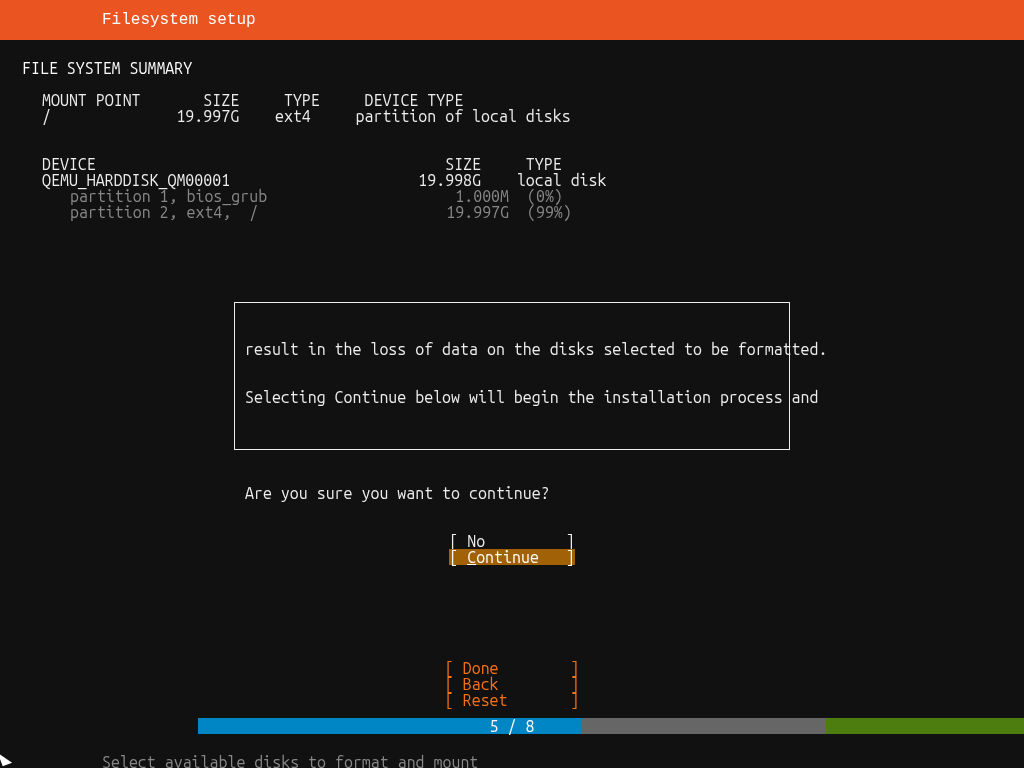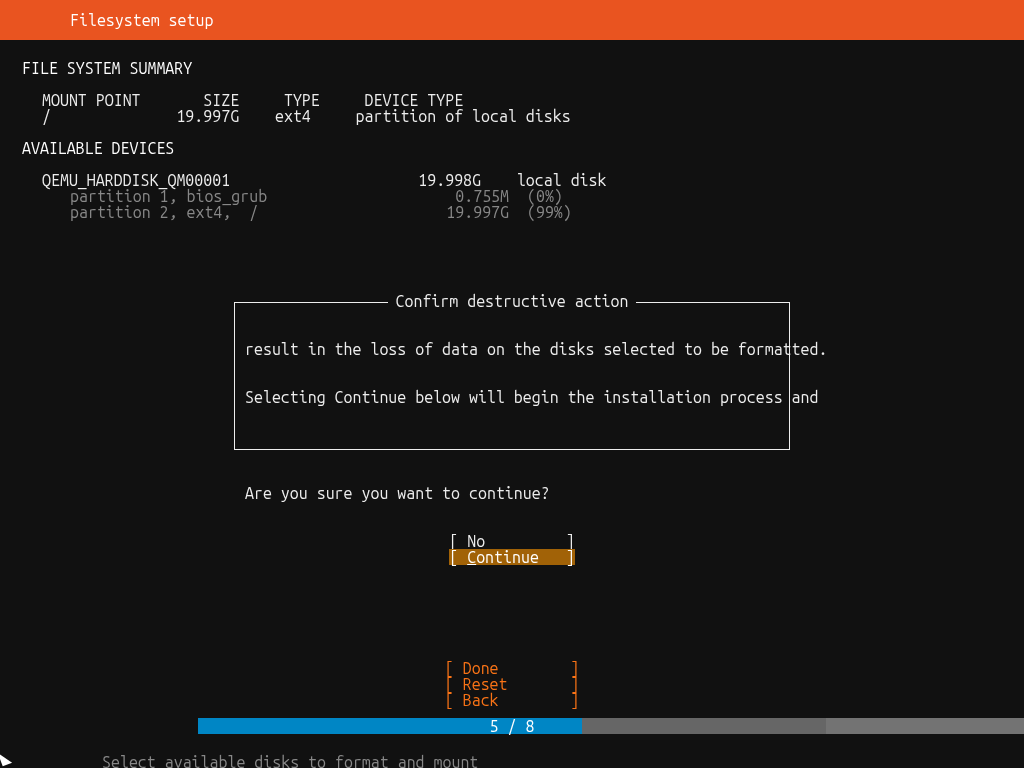--- a/index.html
+++ b/index.html
@@ -10,23 +10,24 @@
     background: #111;
     font-family: "Ubuntu Mono", "DejaVu Sans Mono", "Courier New", monospace;
     font-size: 16px;
     line-height: 16px;
     color: #eee;
   }
   .header {
     background: #e95420;
     color: #fff;
     height: 40px;
-    padding-left: 70px;
+    padding-left: 102px;
     display: flex;
     align-items: center;
+    font-family: Liberation Mono, monospace;
   }
   .main {
     padding-top: 20px;
   }
   .section-title {
     padding-left: 22px;
     color: #fff;
   }
   .blank { height: 16px; }
   .indent1 { padding-left: 42px; }
@@ -90,21 +91,21 @@
   .bb-btn { cursor: pointer; }
 
   .progress-area {
     position: absolute;
     left: 0;
     top: 718px;
     width: 100%;
   }
   .progress-bar {
     height: 16px;
-    background: #737373;
+    background: #4d7c0f;
     display: flex;
   }
   .pb-lead { width: 198px; background: #111; }
   .pb-done { background: #0086c5; height: 16px; position: relative; }
   .pb-rest { background: #666; height: 16px; flex: 1; margin-right: 198px; }
   .pb-label {
     position: absolute;
     left: 0; right: 0;
     top: 0;
     text-align: center;
@@ -135,48 +136,45 @@
 </div>
 
 <div class="main">
 
   <div class="row section-title">FILE SYSTEM SUMMARY</div>
   <div class="blank"></div>
   <div class="row indent1">MOUNT POINT       SIZE     TYPE     DEVICE TYPE</div>
   <div class="row indent1">/              19.997G    ext4     partition of local disks</div>
   <div class="blank"></div>
 
-  <div class="row section-title">AVAILABLE DEVICES</div>
   <div class="blank"></div>
+  <div class="row indent1">DEVICE                                       SIZE     TYPE</div>
   <div class="row indent1">QEMU_HARDDISK_QM00001                     19.998G    local disk</div>
-  <div class="row indent2 grey">partition 1, bios_grub                     0.755M  (0%)</div>
+  <div class="row indent2 grey">partition 1, bios_grub                     1.000M  (0%)</div>
   <div class="row indent2 grey">partition 2, ext4,  /                     19.997G  (99%)</div>
 
 </div>
 
 <div class="dialog">
-  <div class="dialog-title-wrap">
-    <span class="dialog-title">Confirm destructive action</span>
-  </div>
   <div class="dialog-body">
     <div class="row">result in the loss of data on the disks selected to be formatted.</div>
     <div class="row">Selecting Continue below will begin the installation process and</div>
     <div class="blank"></div>
     <div class="row">Are you sure you want to continue?</div>
   </div>
   <div class="dialog-buttons">
     <div><span class="dlg-btn">[ No         ]</span></div>
     <div><span class="dlg-btn selected"><span>[ </span><span class="underline">C</span><span>ontinue   ]</span></span></div>
   </div>
 </div>
 
 <div class="bottom-buttons">
   <div class="bb-row"><span class="bb-btn">[ Done        ]</span></div>
+  <div class="bb-row"><span class="bb-btn">[ Back        ]</span></div>
   <div class="bb-row"><span class="bb-btn">[ Reset       ]</span></div>
-  <div class="bb-row"><span class="bb-btn">[ Back        ]</span></div>
 </div>
 
 <div class="progress-area">
   <div class="progress-bar">
     <div class="pb-lead"></div>
     <div class="pb-done" style="width:384px"></div>
     <div class="pb-rest"></div>
     <div class="pb-label">5 / 8</div>
   </div>
   <div class="help-line">Select available disks to format and mount</div>

